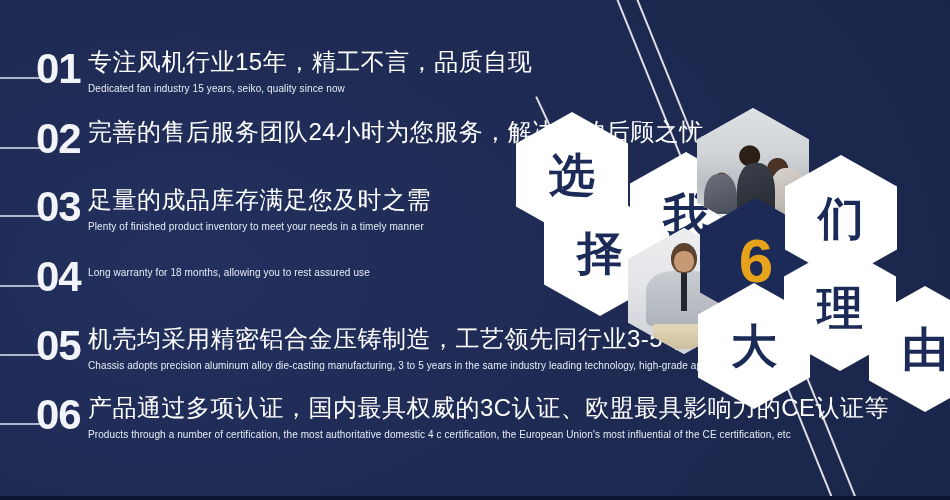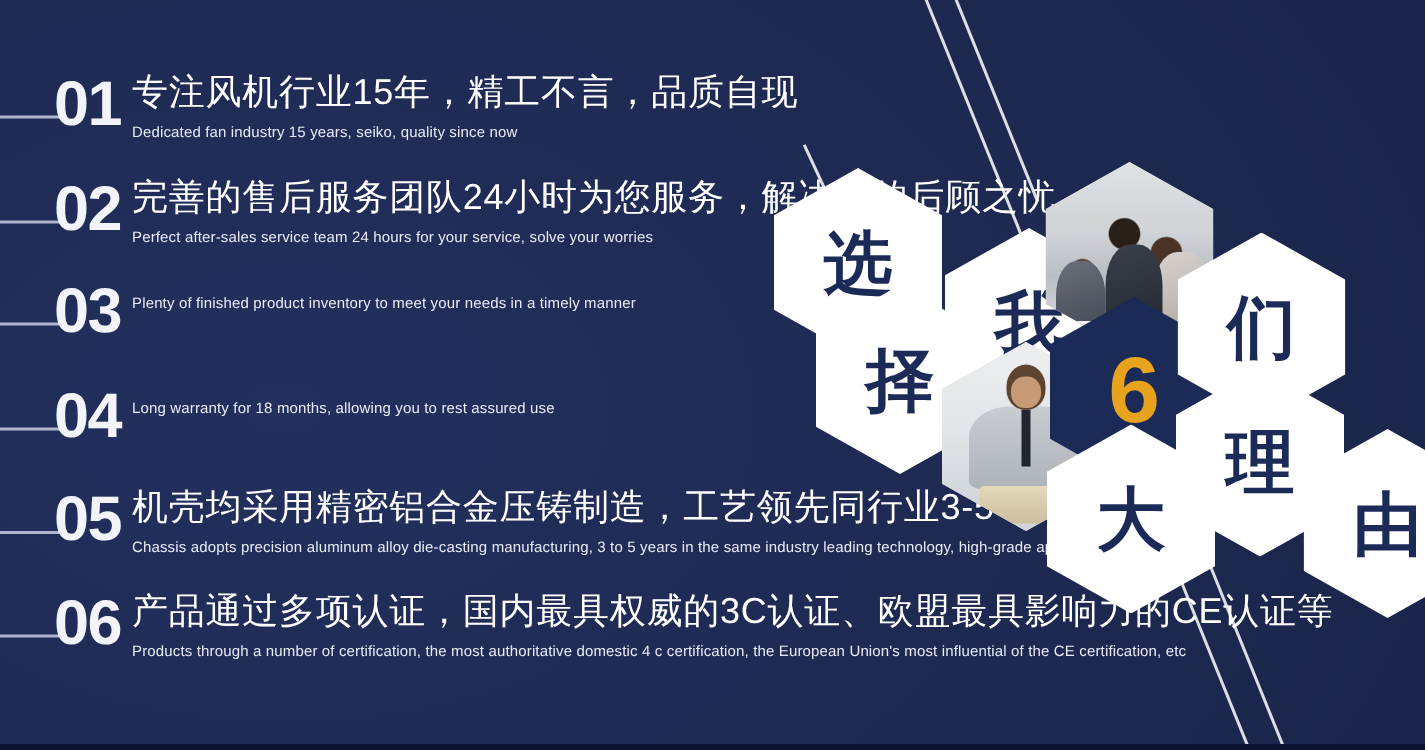--- a/index.html
+++ b/index.html
@@ -206,28 +206,28 @@
         <span class="cn">专注风机行业15年，精工不言，品质自现</span>
         <span class="en">Dedicated fan industry 15 years, seiko, quality since now</span>
       </span>
     </div>
 
     <div class="reason" style="top:120px;">
       <span class="dash"></span>
       <span class="num">02</span>
       <span class="texts">
         <span class="cn">完善的售后服务团队24小时为您服务，解决您的后顾之忧</span>
-        <span class="en">Perfect after-sales service team 24 hours for your service, solve your worries</span>
       </span>
     </div>
 
     <div class="reason" style="top:188px;">
       <span class="dash"></span>
       <span class="num">03</span>
       <span class="texts">
+        <span class="cn">足量的成品库存满足您及时之需</span>
         <span class="en">Plenty of finished product inventory to meet your needs in a timely manner</span>
       </span>
     </div>
 
     <div class="reason" style="top:258px;">
       <span class="dash"></span>
       <span class="num">04</span>
       <span class="texts">
         <span class="en">Long warranty for 18 months, allowing you to rest assured use</span>
       </span>

